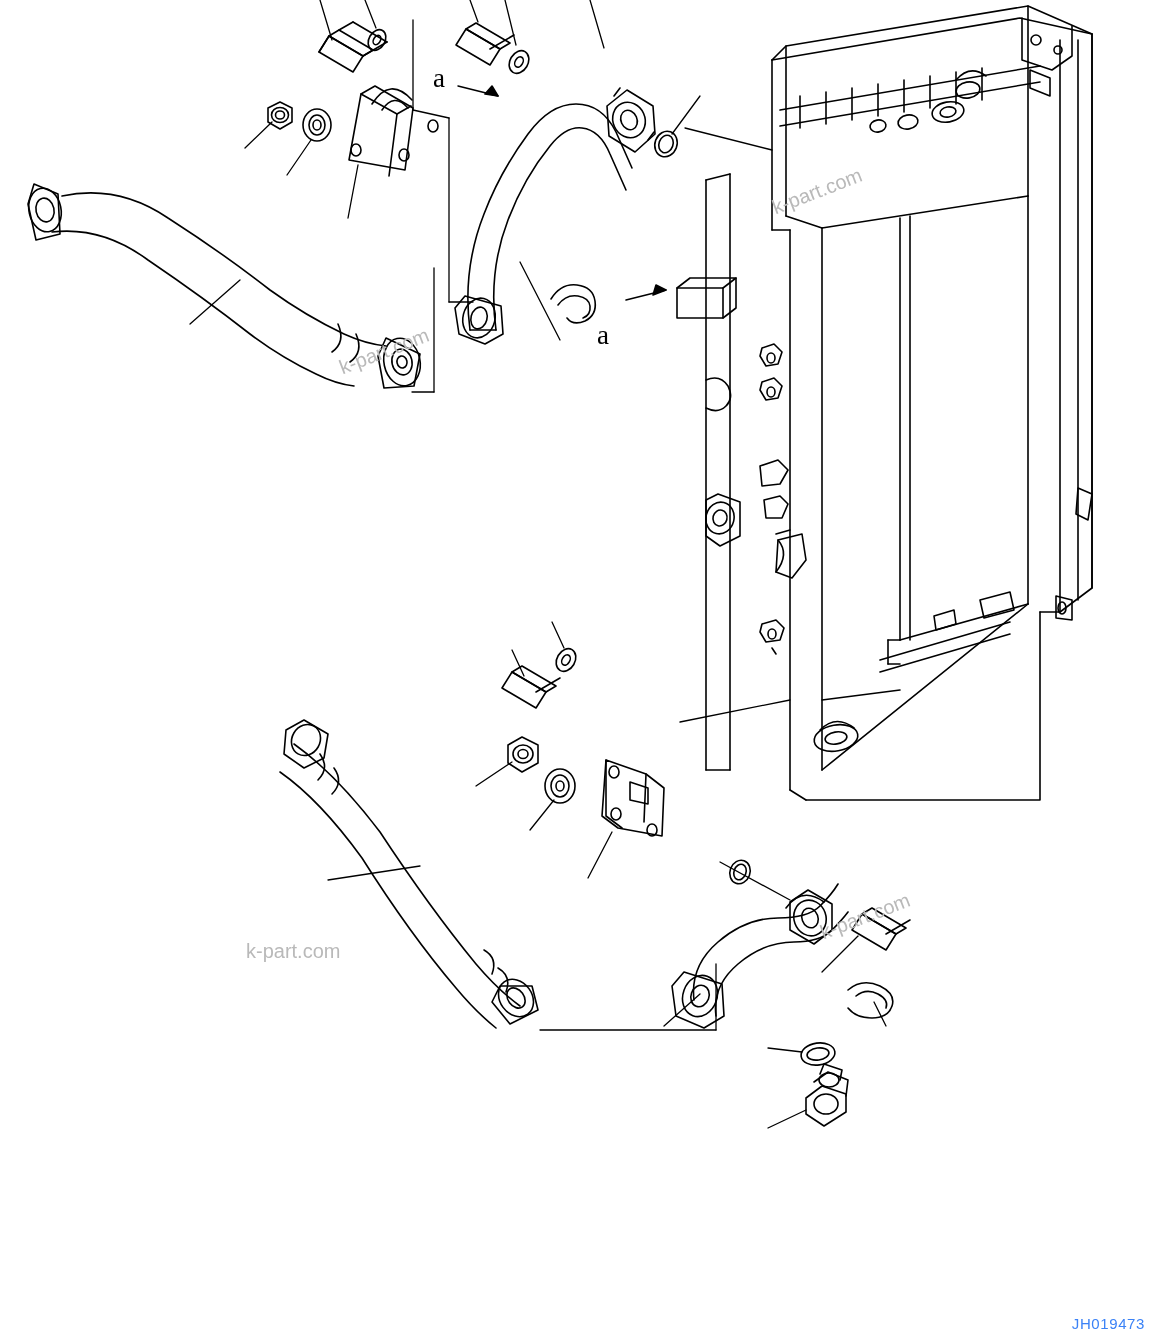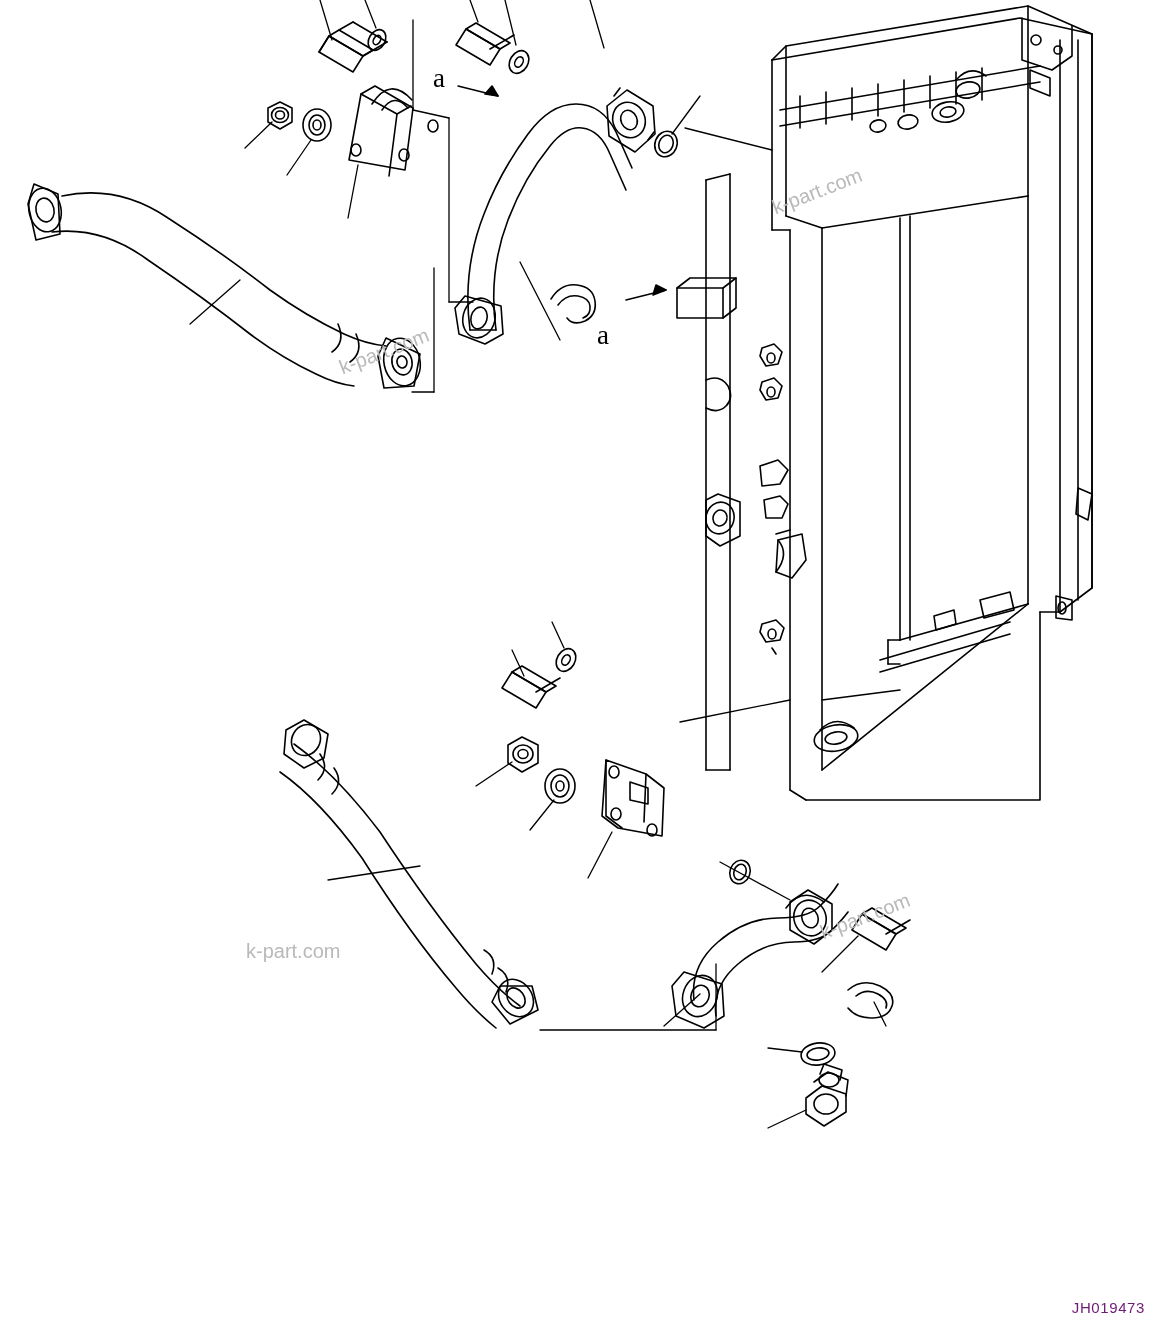--- a/index.html
+++ b/index.html
@@ -32,25 +32,25 @@
     white-space: nowrap;
     user-select: none;
   }
   .wm-1 { left: 770px; top: 180px; transform: rotate(-21deg); }
   .wm-2 { left: 337px; top: 340px; transform: rotate(-21deg); }
   .wm-3 { left: 246px; top: 940px; transform: rotate(0deg); }
   .wm-4 { left: 818px; top: 905px; transform: rotate(-21deg); }
   #drawing-number {
     position: absolute;
     right: 18px;
-    bottom: 20px;
+    bottom: 4px;
     font-family: "Liberation Sans", sans-serif;
     font-size: 15px;
     letter-spacing: 0.6px;
-    color: #701a75;
+    color: #3b82f6;
   }
   .callout-letter {
     position: absolute;
     font-family: "Liberation Serif", serif;
     font-size: 27px;
     color: #000;
   }
   .cl-a1 { left: 433px; top: 63px; }
   .cl-a2 { left: 597px; top: 320px; }
 </style>

